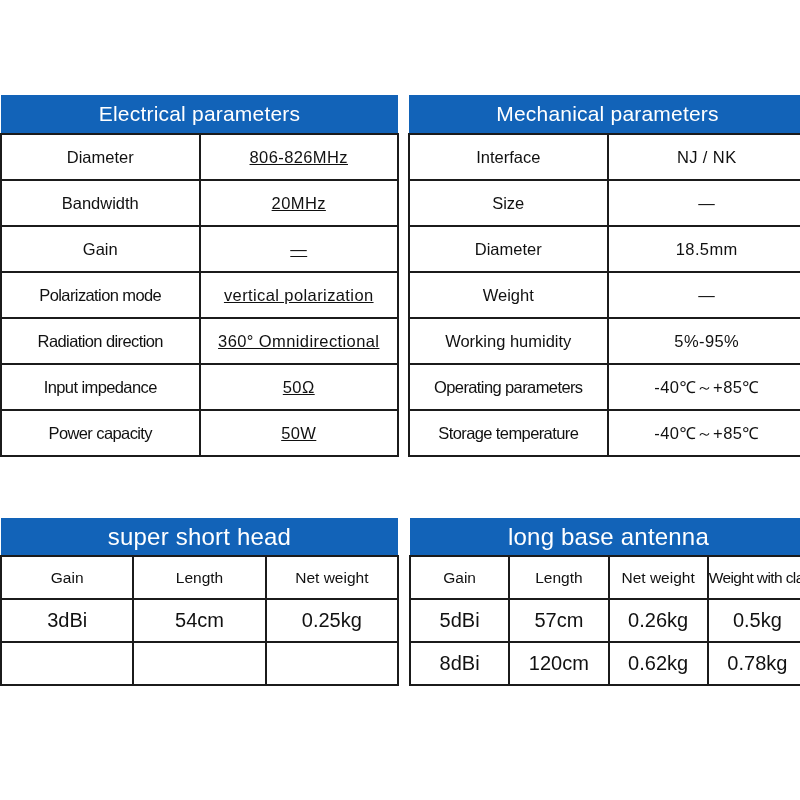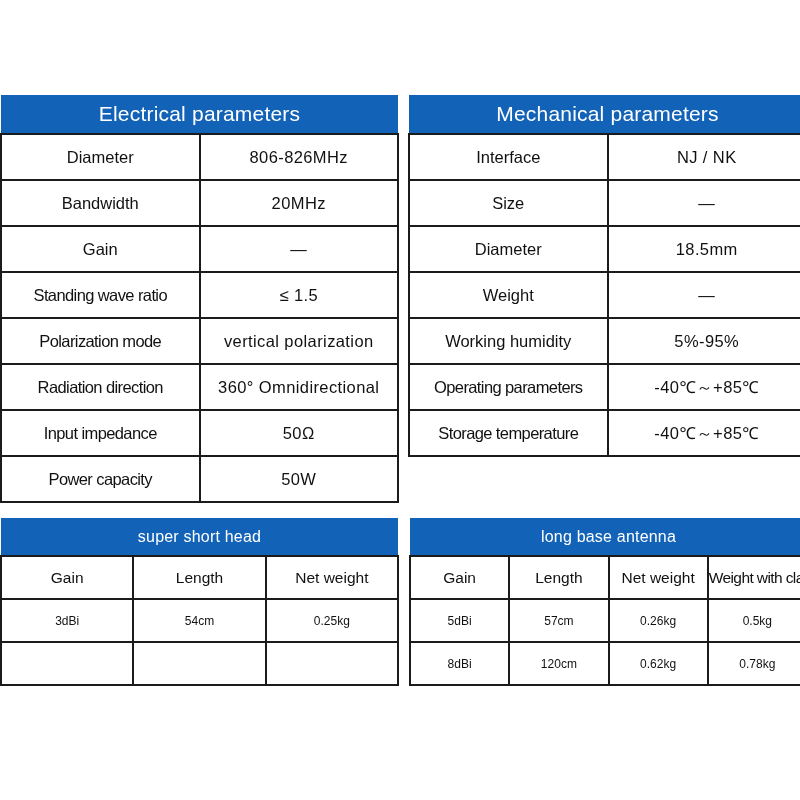--- a/index.html
+++ b/index.html
@@ -61,44 +61,44 @@
   #table-electrical .band, #table-mechanical .band {
     height: 38px;
     font-size: 21px;
   }
   #table-electrical td.k, #table-mechanical td.k,
   #table-electrical td.v, #table-mechanical td.v {
     height: 44px;
     font-size: 16.5px;
   }
   #table-electrical td.k { width: 145px; }
-  #table-electrical td.v { width: 254px; }
+  #table-electrical td.v { width: 254px; text-decoration: underline; }
   #table-mechanical td.k { width: 204px; }
   #table-mechanical td.v { width: 195px; }
 
   .v-big { font-size: 18px; letter-spacing: .4px; }
 
   
   #table-short-head, #table-long-base {
     top: 518px;
   }
   #table-short-head { left: 0px; width: 399px; }
   #table-long-base  { left: 401px; width: 399px; margin-left: 8px; }
 
   #table-short-head .band, #table-long-base .band {
     height: 37px;
-    font-size: 16px;
+    font-size: 24px;
   }
   #table-short-head td.h, #table-long-base td.h {
     height: 41px;
     font-size: 15.5px;
   }
   #table-short-head td.d, #table-long-base td.d {
     height: 41px;
-    font-size: 12px;
+    font-size: 20px;
   }
 
   #table-short-head td.c0 { width: 78px; }
   #table-short-head td.c1 { width: 146px; }
   #table-short-head td.c2 { width: 175px; }
 
   #table-long-base td.c0 { width: 76px; }
   #table-long-base td.c1 { width: 84px; }
   #table-long-base td.c2 { width: 117px; }
   #table-long-base td.c3 { width: 122px; }
@@ -122,24 +122,20 @@
     </tr>
     <tr>
       <td class="k">Bandwidth</td>
       <td class="v v-big">20MHz</td>
     </tr>
     <tr>
       <td class="k">Gain</td>
       <td class="v v-big">—</td>
     </tr>
     <tr>
-      <td class="k tight">Standing wave ratio</td>
-      <td class="v v-big">≤ 1.5</td>
-    </tr>
-    <tr>
       <td class="k tight">Polarization mode</td>
       <td class="v v-big">vertical polarization</td>
     </tr>
     <tr>
       <td class="k tight">Radiation direction</td>
       <td class="v v-big">360° Omnidirectional</td>
     </tr>
     <tr>
       <td class="k tight">Input impedance</td>
       <td class="v v-big">50Ω</td>

